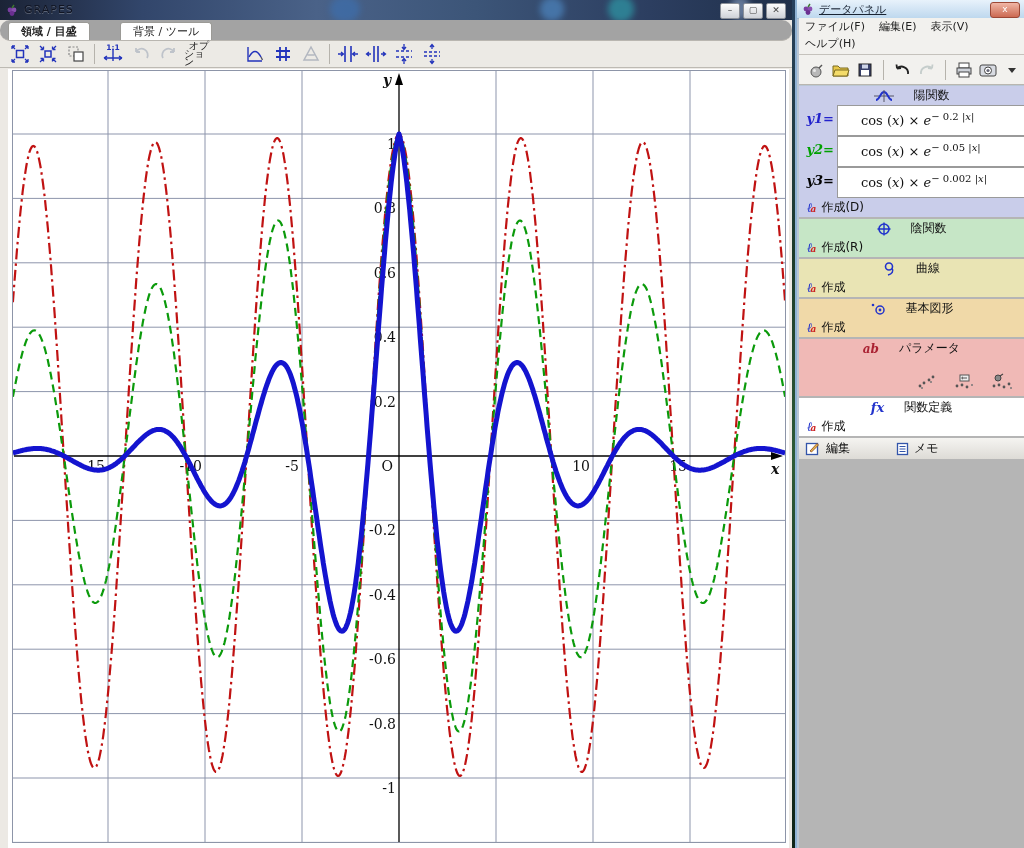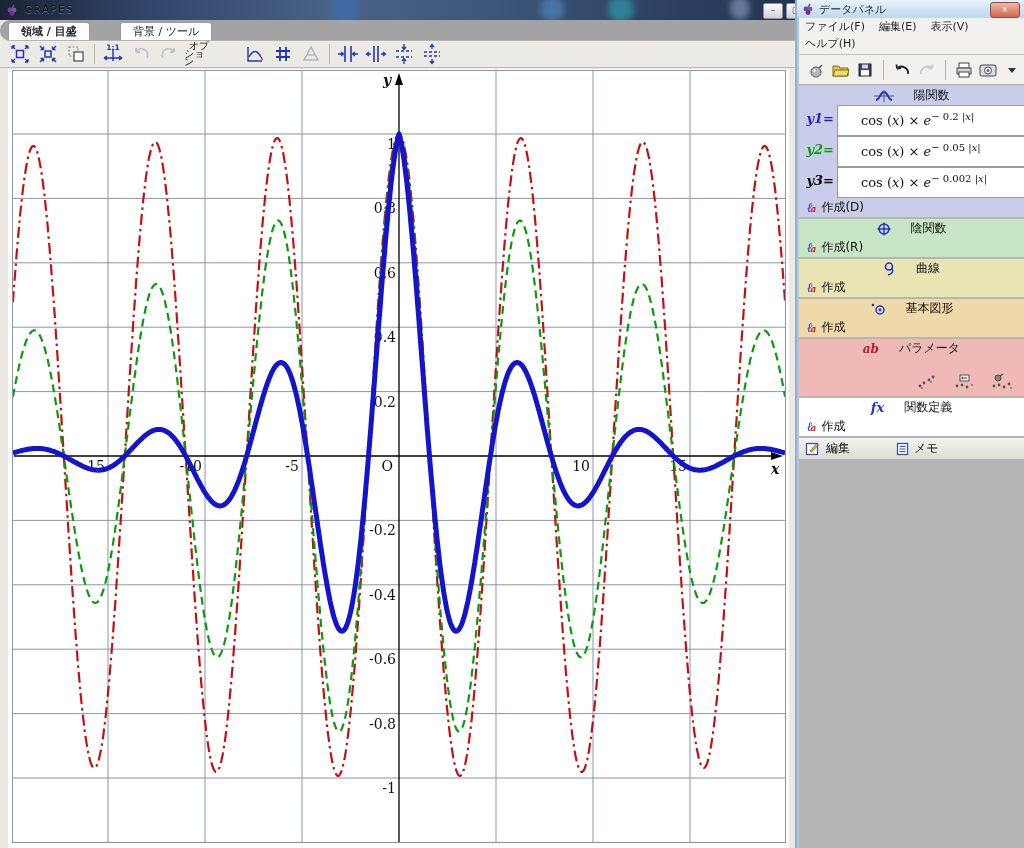--- a/index.html
+++ b/index.html
@@ -1,21 +1,21 @@
 <!DOCTYPE html>
 <html><head>
 <meta charset="utf-8">
 <style>
   html,body{margin:0;padding:0;}
   body{width:1024px;height:848px;position:relative;overflow:hidden;
        background:#0d1424;font-family:"DejaVu Sans",sans-serif;}
   .desktop-strip{position:absolute;left:788px;top:0;width:9px;height:848px;
        background:linear-gradient(180deg,#27405e 0%,#1c3a2a 30%,#2e5c38 55%,#153022 80%,#0e2418 100%);}
   
-  .main-window{position:absolute;left:0;top:0;width:792px;height:848px;background:#ece9e4;padding-left:43px;}
+  .main-window{position:absolute;left:0;top:0;width:792px;height:848px;background:#ece9e4;}
   .titlebar{position:absolute;left:0;top:0;width:100%;height:20px;overflow:hidden;
        background:linear-gradient(90deg,#1b2336 0%,#32466b 18%,#4a6288 40%,#3c5578 60%,#2c3e60 82%,#20304a 100%);}
   .titlebar .blob{position:absolute;border-radius:50%;filter:blur(3px);opacity:.7;}
   .title-text{position:absolute;left:24px;top:3px;font-size:11px;color:#101422;
        text-shadow:0 1px 0 rgba(255,255,255,.25);letter-spacing:1px;}
   .grape{display:inline-block;width:14px;height:14px;position:absolute;left:5px;top:3px;}
   .winbtns{position:absolute;right:6px;top:3px;display:flex;gap:3px;}
   .wbtn{width:18px;height:14px;background:linear-gradient(#fdfdfd,#cfd2d8);
        border:1px solid #8a8f98;border-radius:2px;font-size:9px;line-height:12px;
        text-align:center;color:#444;}
@@ -33,21 +33,21 @@
   .opt-btn{display:flex;flex-direction:column;align-items:center;justify-content:center;
        font-size:10px;line-height:8px;color:#222;width:30px;}
   
   .graph-area{position:absolute;left:8px;top:69px;width:781px;height:779px;background:#fff;}
   .plot-frame{position:absolute;left:4px;top:1px;width:774px;height:773px;border:1px solid #8d95a8;box-sizing:border-box;}
   
   .data-panel{position:absolute;left:795px;top:0;width:229px;height:848px;
        background:#b9c6d4;border-left:2px solid #8fb2d4;box-sizing:border-box;}
   .dp-title{position:absolute;left:0;top:0;width:100%;height:18px;
        background:linear-gradient(#e8f2fb,#bed8ee);border-bottom:1px solid #9fb8d0;}
-  .dp-title-text{position:absolute;left:22px;top:2px;font-size:11px;color:#1a2433;}
+  .dp-title-text{position:absolute;left:22px;top:2px;font-size:11px;color:#1a2433;text-decoration:underline;}
   .dp-close{position:absolute;right:4px;top:2px;width:28px;height:14px;border-radius:3px;
        background:linear-gradient(#f0b6a6,#cc6a52);border:1px solid #9c4836;color:#fff;
        font-size:9px;line-height:13px;text-align:center;}
   .dp-menu{position:absolute;left:2px;top:18px;width:225px;height:36px;background:#f2f1ee;
        border-bottom:1px solid #c5c2bc;font-size:11px;color:#222;}
   .dp-menu .row{padding:1px 6px;display:flex;gap:14px;}
   .dp-toolbar{position:absolute;left:2px;top:55px;width:225px;height:30px;background:#f2f1ee;
        border-bottom:1px solid #b9b6b0;display:flex;align-items:center;padding-left:6px;box-sizing:border-box;}
   .dp-toolbar .tsep{margin:0 6px;}
   .dp-body{position:absolute;left:2px;top:86px;width:225px;bottom:0;background:#b5b5b5;}

